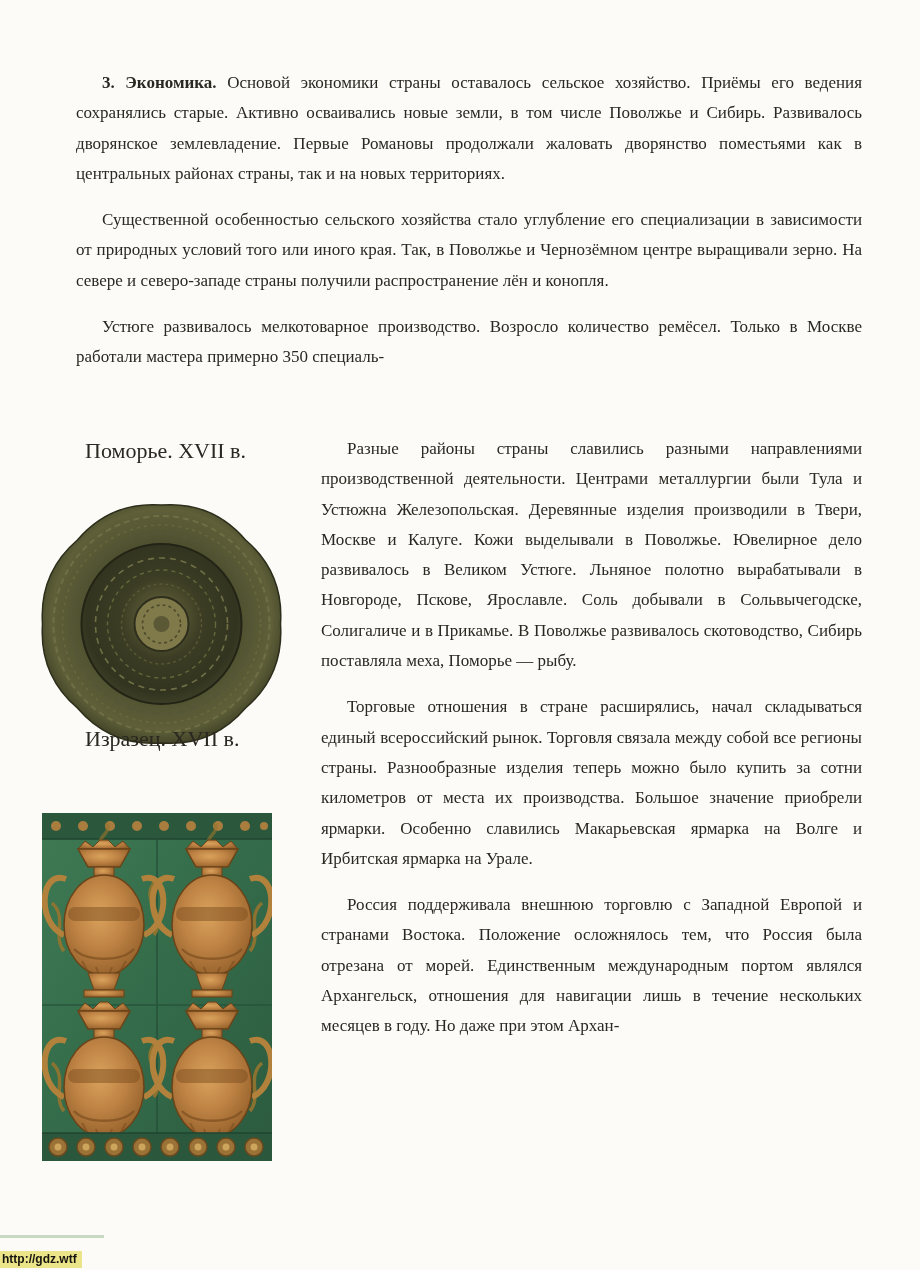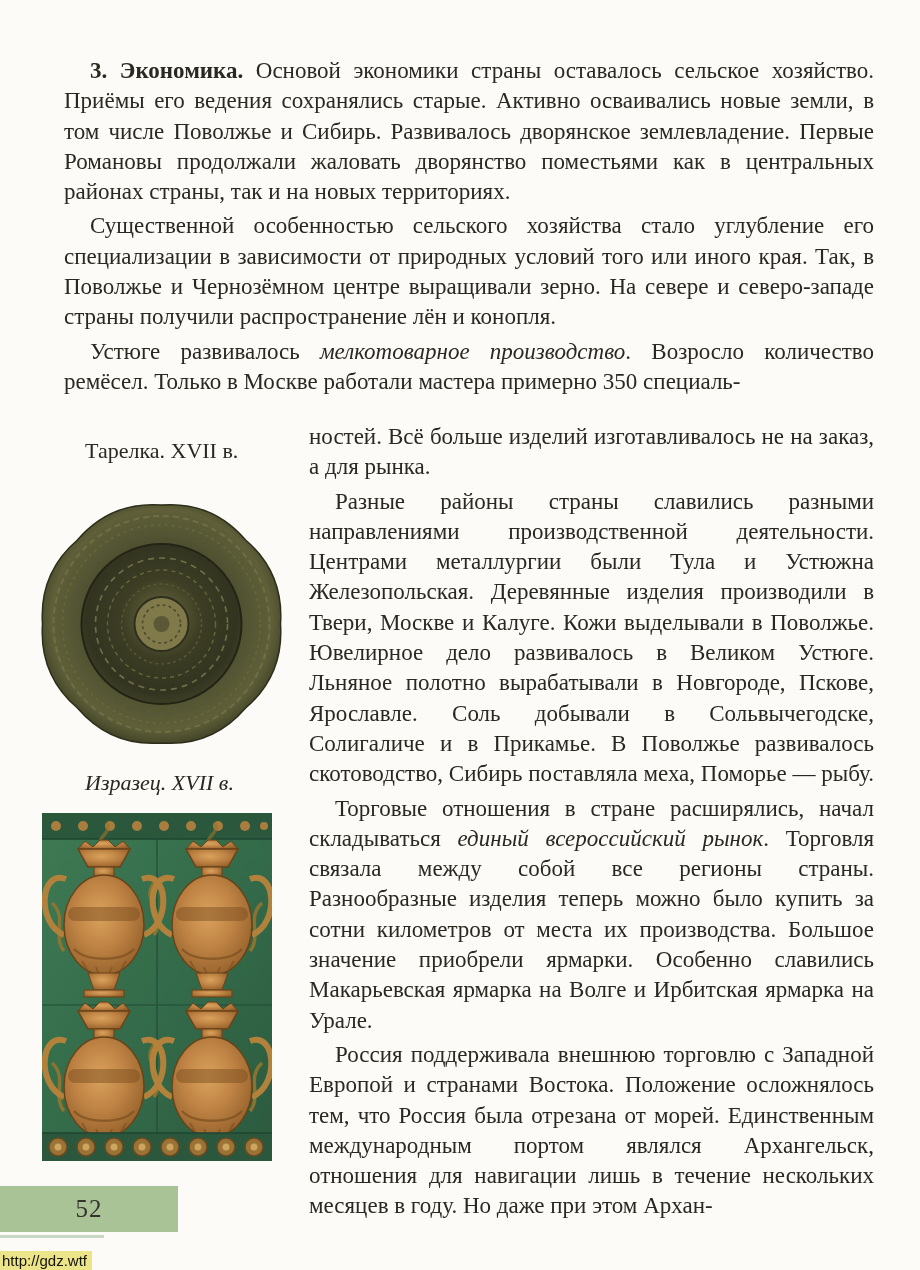--- a/index.html
+++ b/index.html
@@ -6,40 +6,40 @@
   .screen {
     position: relative;
     width: 920px;
     height: 1270px;
     background: #fcfbf8;
     overflow: hidden;
     font-family: "Liberation Serif", "DejaVu Serif", serif;
     color: #28261f;
   }
   .textblock p {
-    margin: 4px;
-    font-size: 23px;
+    margin: 16px;
+    font-size: 17px;
     line-height: 30.3px;
     text-align: justify;
     color: #2a2820;
   }
   .textblock p.indent { text-indent: 26px; }
   .top-block   { position: absolute; left: 60px;  top: 52px;  width: 818px; }
   .right-col   { position: absolute; left: 305px; top: 418px; width: 573px; }
   .b { font-weight: bold; }
-  .i { font-style: italic; }
+  .i { }
   .caption {
     position: absolute;
     left: 85px;
     font-size: 22px;
     color: #2a2820;
     white-space: nowrap;
   }
   .caption-plate { top: 438px; }
-  .caption-tile  { top: 770px; font-style: italic; }
+  .caption-tile  { top: 726px; }
   .plate-wrap { position: absolute; left: 38px; top: 487px; width: 247px; height: 272px; }
   .tile-wrap  { position: absolute; left: 42px; top: 813px; width: 230px; height: 348px; }
   .page-num-bar {
     position: absolute;
     left: 0; top: 1186px;
     width: 178px; height: 46px;
     background: #a9c397;
     display: flex; align-items: center; justify-content: center;
   }
   .page-num {
@@ -51,38 +51,39 @@
     position: absolute;
     left: 0; top: 1235px;
     width: 104px; height: 3px;
     background: #c9d8c2;
   }
   .watermark {
     position: absolute;
     left: 0; top: 1251px;
     background: #ebe488;
     font-family: "Liberation Sans", "DejaVu Sans", sans-serif;
-    font-size: 15px;
+    font-size: 12px;
     color: #15130e;
     padding: 1px 5px 2px 2px;
     white-space: nowrap;
+    font-weight: bold;
   }
 </style>
 </head>
 <body>
 
 <div class="screen">
 
   <div class="textblock top-block">
     <p class="indent"><span class="b">3. Экономика.</span><span> Основой экономики страны оставалось сельское хозяйство. Приёмы его ведения сохранялись старые. Активно осваивались новые земли, в том числе Поволжье и Сибирь. Развивалось дворянское землевладение. Первые Романовы продолжали жаловать дворянство поместьями как в центральных районах страны, так и на новых территориях.</span></p>
     <p class="indent">Существенной особенностью сельского хозяйства стало углубление его специализации в зависимости от природных условий того или иного края. Так, в Поволжье и Чернозёмном центре выращивали зерно. На севере и северо-западе страны получили распространение лён и конопля.</p>
     <p class="indent"><span>Устюге развивалось </span><span class="i">мелкотоварное производство</span><span>. Возросло количество ремёсел. Только в Москве работали мастера примерно 350 специаль-</span></p>
   </div>
 
-  <div class="caption caption-plate">Тарелка. XVII в.</div>
+  <div class="caption caption-plate">Поморье. XVII в.</div>
 
   <div class="plate-wrap">
     <svg width="247" height="272" viewBox="0 0 247 272" xmlns="http://www.w3.org/2000/svg">
       <defs>
         <radialGradient id="pg1" cx="50%" cy="48%" r="55%">
           <stop offset="0%" stop-color="#5d5e39"></stop>
           <stop offset="35%" stop-color="#3f4026"></stop>
           <stop offset="62%" stop-color="#515231"></stop>
           <stop offset="84%" stop-color="#5f6039"></stop>
           <stop offset="100%" stop-color="#3a3b22"></stop>
@@ -192,26 +193,22 @@
             <circle cx="128" cy="334" r="3.5"></circle>
             <circle cx="156" cy="334" r="3.5"></circle>
           <circle cx="184" cy="334" r="3.5"></circle>
             <circle cx="212" cy="334" r="3.5"></circle>
         </g>
       </g>
     </svg>
   </div>
 
   <div class="textblock right-col">
-    <p>ностей. Всё больше изделий изготавливалось не на заказ, а для рынка.</p>
     <p class="indent">Разные районы страны славились разными направлениями производственной деятельности. Центрами металлургии были Тула и Устюжна Железопольская. Деревянные изделия производили в Твери, Москве и Калуге. Кожи выделывали в Поволжье. Ювелирное дело развивалось в Великом Устюге. Льняное полотно вырабатывали в Новгороде, Пскове, Ярославле. Соль добывали в Сольвычегодске, Солигаличе и в Прикамье. В Поволжье развивалось скотоводство, Сибирь поставляла меха, Поморье — рыбу.</p>
     <p class="indent"><span>Торговые отношения в стране расширялись, начал складываться </span><span class="i">единый всероссийский рынок</span><span>. Торговля связала между собой все регионы страны. Разнообразные изделия теперь можно было купить за сотни километров от места их производства. Большое значение приобрели ярмарки. Особенно славились Макарьевская ярмарка на Волге и Ирбитская ярмарка на Урале.</span></p>
     <p class="indent">Россия поддерживала внешнюю торговлю с Западной Европой и странами Востока. Положение осложнялось тем, что Россия была отрезана от морей. Единственным международным портом являлся Архангельск, отношения для навигации лишь в течение нескольких месяцев в году. Но даже при этом Архан-</p>
   </div>
 
-  <div class="page-num-bar">
-    <span class="page-num">52</span>
-  </div>
   <div class="bar-shadow"></div>
 
   <div class="watermark">http://gdz.wtf</div>
 
 </div>
 
 </body></html>

